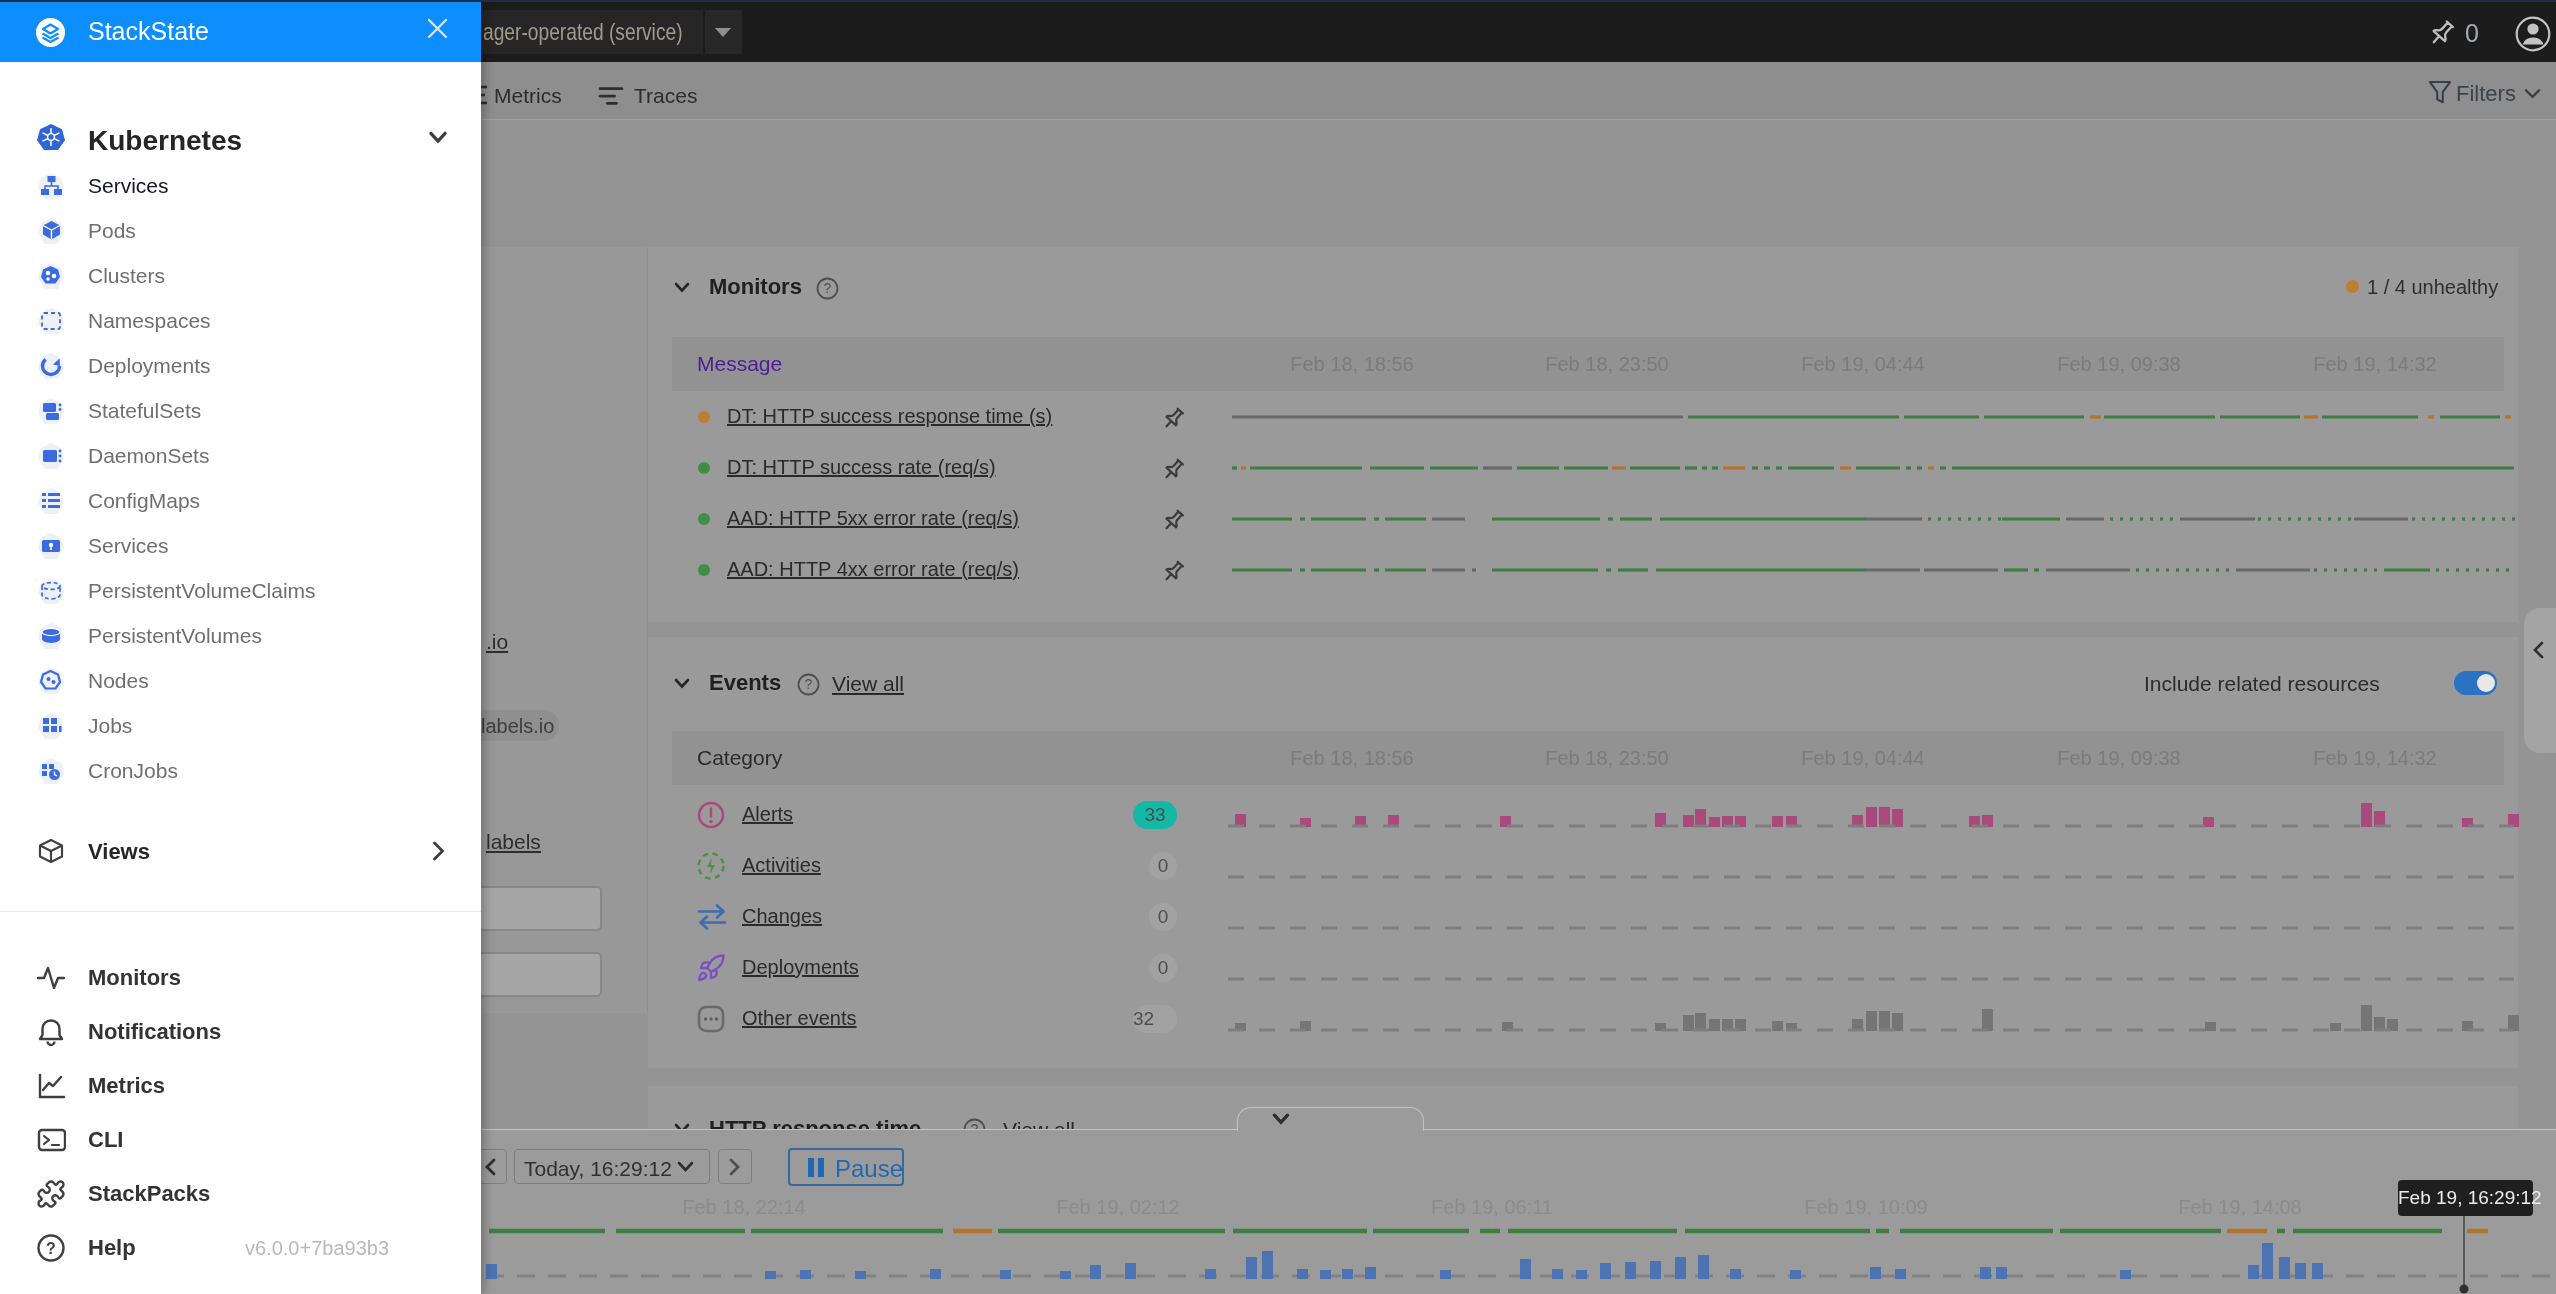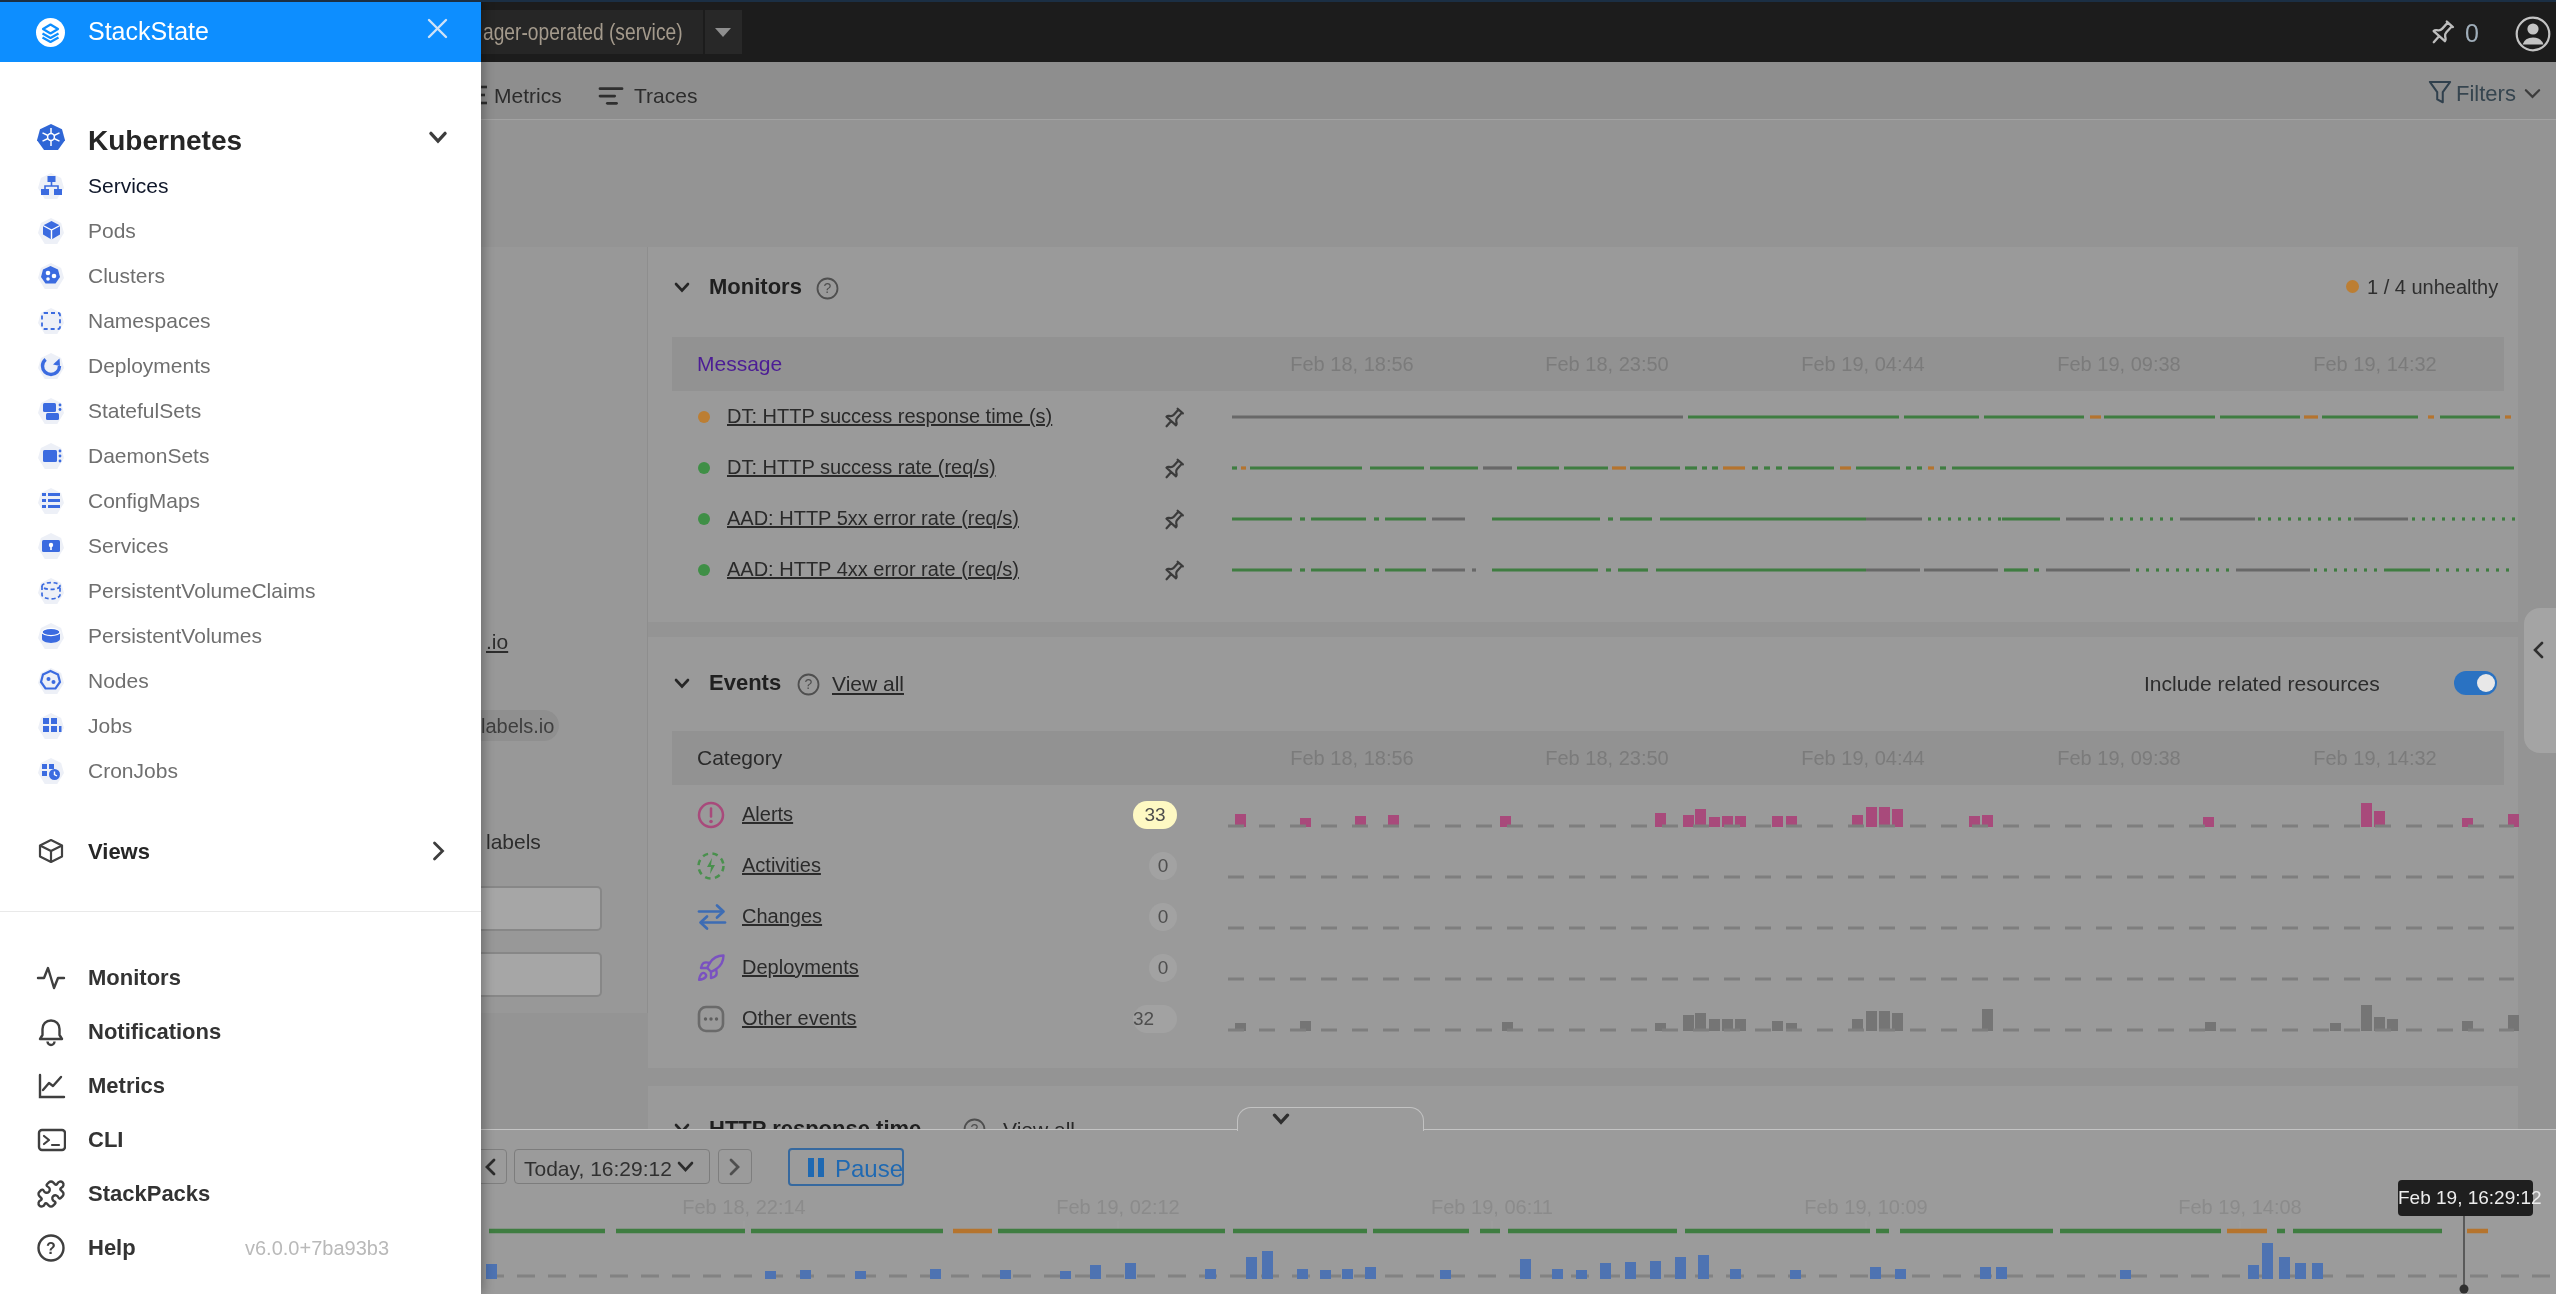--- a/index.html
+++ b/index.html
@@ -40,21 +40,21 @@
 <path d="M2 2 H24 L16 13 V24 L10 21 V13 Z"></path>
   </svg>
 <div class="abs" style="left:2456px;top:81px;font-size:22px;color:#36454f">Filters</div>
 <svg class="abs" style="left:2524px;top:88px" width="17" height="12" viewBox="0 0 18 12" fill="none" stroke="#3c3c3c" stroke-width="2.4" stroke-linecap="round">
     <path d="M2 2 L9 9 L16 2"></path>
   </svg>
 <div class="abs" style="left:481px;top:247px;width:167px;height:766px;background:#989898;border-right:1px solid #8e8e8e"></div>
 <div class="abs" style="left:486px;top:630px;font-size:21px;color:#2d2d2d;text-decoration:underline">.io</div>
 <div class="abs" style="left:455px;top:710px;width:104px;height:31px;border-radius:16px;background:#8f8f8f"></div>
 <div class="abs" style="left:481px;top:715px;font-size:20px;color:#3e3e3e">labels.io</div>
-<div class="abs" style="left:486px;top:830px;font-size:21px;color:#2d2d2d;">labels</div>
+<div class="abs" style="left:486px;top:830px;font-size:21px;color:#2d2d2d;text-decoration:underline">labels</div>
 <div class="abs" style="left:450px;top:886px;width:152px;height:45px;border:2px solid #878787;border-radius:5px;background:#a6a6a6"></div>
 <div class="abs" style="left:450px;top:952px;width:152px;height:45px;border:2px solid #878787;border-radius:5px;background:#a6a6a6"></div>
 <div class="abs" style="left:648px;top:247px;width:1870px;height:375px;background:#9a9a9a"></div>
 <svg class="abs" style="left:674px;top:282px" width="16" height="11" viewBox="0 0 16 11" fill="none" stroke="#262626" stroke-width="2.6" stroke-linecap="round">
     <path d="M2 2 L8 8.5 L14 2"></path>
   </svg>
 <div class="abs" style="left:709px;top:274px;font-size:22px;font-weight:bold;color:#202020">Monitors</div>
 <svg class="abs" style="left:816px;top:277px" width="23" height="23" viewBox="0 0 23 23" fill="none">
     <circle cx="11.5" cy="11.5" r="10" stroke="#4f4f4f" stroke-width="1.8"></circle>
     <text x="11.5" y="16.2" text-anchor="middle" font-size="14" fill="#4f4f4f" font-family="Liberation Sans">?</text>
@@ -240,21 +240,21 @@
 <div class="abs" style="left:1517px;top:747px;width:180px;text-align:center;font-size:20px;color:#7b7b7b">Feb 18, 23:50</div>
 <div class="abs" style="left:1773px;top:747px;width:180px;text-align:center;font-size:20px;color:#7b7b7b">Feb 19, 04:44</div>
 <div class="abs" style="left:2029px;top:747px;width:180px;text-align:center;font-size:20px;color:#7b7b7b">Feb 19, 09:38</div>
 <div class="abs" style="left:2285px;top:747px;width:180px;text-align:center;font-size:20px;color:#7b7b7b">Feb 19, 14:32</div>
 <svg class="abs" style="left:696px;top:800px" width="30" height="30" viewBox="0 0 30 30" fill="none">
     <circle cx="15" cy="15" r="12" stroke="#a84a7b" stroke-width="2.5"></circle>
     <line x1="15" y1="8.5" x2="15" y2="16.5" stroke="#a84a7b" stroke-width="2.5" stroke-linecap="round"></line>
     <circle cx="15" cy="21.5" r="1.8" fill="#a84a7b"></circle>
   </svg>
 <div class="abs" style="left:742px;top:803px;font-size:20px;color:#2b2b2b;text-decoration:underline">Alerts</div>
-<div class="abs" style="left:1133px;top:801px;width:44px;height:28px;border-radius:14px;background:#fef9c3;text-align:center;line-height:28px;font-size:19px;color:#4e4e4e">33</div>
+<div class="abs" style="left:1133px;top:801px;width:44px;height:28px;border-radius:14px;background:#14b8a6;text-align:center;line-height:28px;font-size:19px;color:#4e4e4e">33</div>
 <svg class="abs" style="left:696px;top:851px" width="30" height="30" viewBox="0 0 30 30" fill="none">
     <circle cx="15" cy="15" r="12.5" stroke="#49904d" stroke-width="2.5" stroke-dasharray="5.5 4.5"></circle>
     <path d="M16 7 L11 16 H15 L14 23 L19 14 H15 Z" fill="#49904d"></path>
   </svg>
 <div class="abs" style="left:742px;top:854px;font-size:20px;color:#2b2b2b;text-decoration:underline">Activities</div>
 <div class="abs" style="left:1149px;top:852px;width:28px;height:28px;border-radius:14px;background:#a2a2a2;text-align:center;line-height:28px;font-size:19px;color:#4e4e4e">0</div>
 <svg class="abs" style="left:696px;top:902px" width="32" height="30" viewBox="0 0 32 30" fill="none" stroke="#3d6cb4" stroke-width="2.7" stroke-linecap="round" stroke-linejoin="round">
     <path d="M3 9.5 H26"></path>
     <path d="M21 3.5 L27.5 9.5 L21 15.5"></path>
     <path d="M29 20.5 H6"></path>

